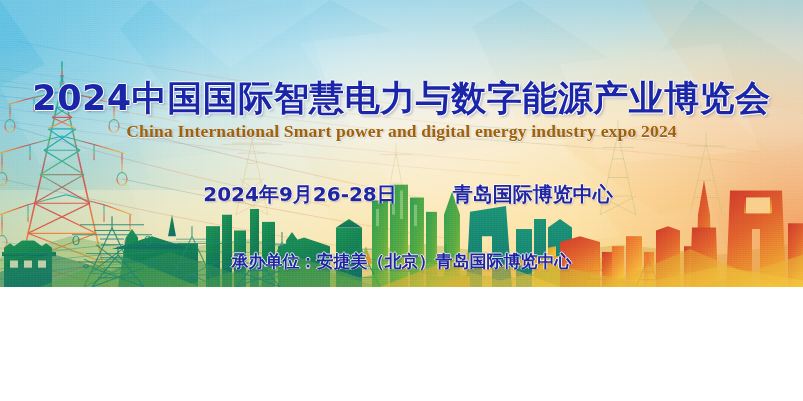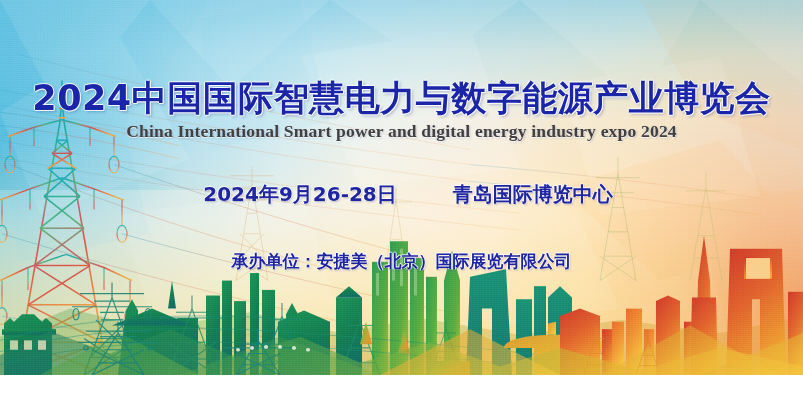--- a/index.html
+++ b/index.html
@@ -1,21 +1,21 @@
 <!DOCTYPE html>
 <html><head>
 <meta charset="utf-8">
 <title>Expo Banner</title>
 <style>
   html,body{margin:0;padding:0;background:#ffffff;}
   *{box-sizing:border-box;}
 
   #banner{
     position:relative;
-    width:803px;height:375px;
+    width:803px;height:287px;
     overflow:hidden;
     font-family:"Liberation Serif","DejaVu Serif",serif;
     background:#eef6fb;
   }
 
   
   .bg-base{
     position:absolute;inset:0;
     background:
       linear-gradient(112deg,
@@ -90,21 +90,21 @@
        0 -1px 0 rgba(255,255,255,.85),
        1px 1px 0 rgba(255,255,255,.65),
        2px 2px 3px rgba(30,40,120,.28);
   }
   .title-en{
     position:absolute;left:0;right:0;top:120px;
     text-align:center;
     font-size:17.5px;line-height:22px;
     font-weight:bold;
     letter-spacing:.2px;
-    color:#404040;
+    color:#a16207;
     font-family:"Liberation Serif","DejaVu Serif",serif;
     text-shadow:
        0 1px 0 rgba(255,255,255,.8),
        1px 1px 2px rgba(40,40,130,.25);
   }
   .line-info{
     position:absolute;left:13px;right:0;top:180px;
     text-align:center;
     font-size:20px;line-height:28px;
     font-weight:bold;
@@ -501,16 +501,16 @@
 
   <div class="text-layer">
     <div class="title-cn">2024中国国际智慧电力与数字能源产业博览会</div>
 
     <div class="title-en">China International Smart power and digital energy industry expo 2024</div>
 
     <div class="line-info">
       <span class="date">2024年9月26-28日</span><span class="venue">青岛国际博览中心</span>
     </div>
 
-    <div class="line-organizer">承办单位：安捷美（北京）国际展览有限公司</div>
+    <div class="line-organizer">承办单位：安捷美（北京）青岛国际博览中心</div>
   </div>
 
 </div>
 
 </body></html>

